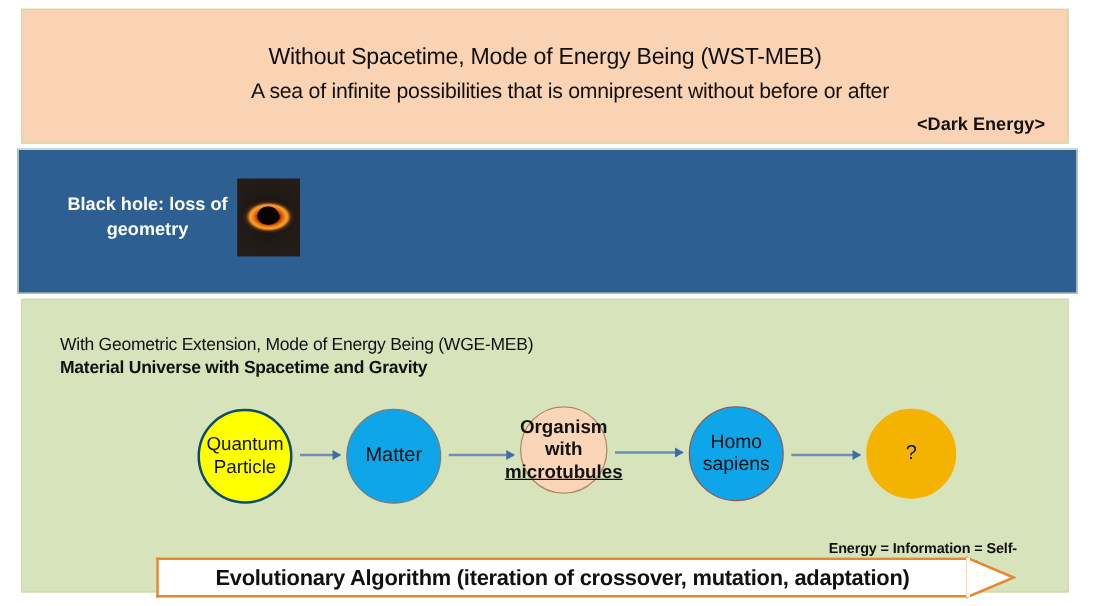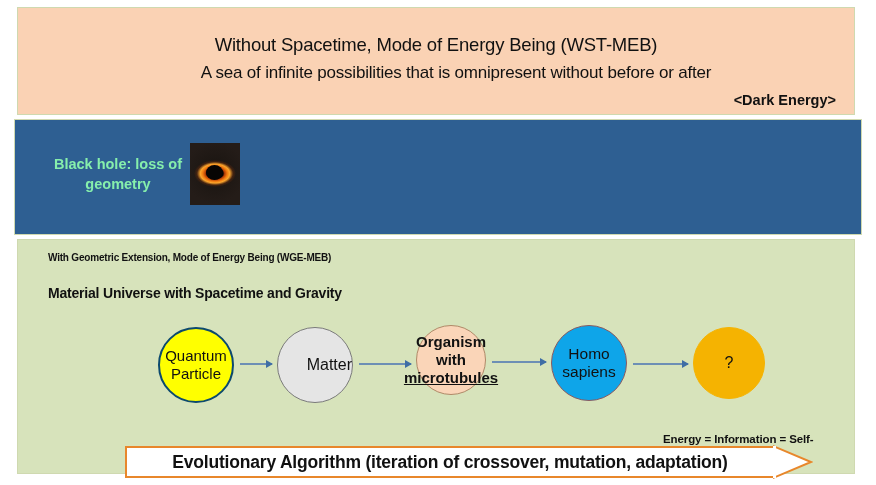--- a/index.html
+++ b/index.html
@@ -15,21 +15,21 @@
       font-size:18.5px;font-weight:normal;letter-spacing:-.2px;}
   #wst-sub{position:absolute;left:0;top:55px;width:100%;text-align:center;
       font-size:17px;font-weight:normal;letter-spacing:-.2px;margin-left:20px;}
   #wst-tag{position:absolute;right:18px;top:84px;font-size:14.5px;font-weight:bold;}
 
   
   #panel-web{left:14px;top:119px;width:848px;height:116px;
       background:#2e5f92;border:1px solid #cfd9b0;color:#ffffff;}
 
   #blackhole-label{position:absolute;left:28px;top:34px;width:150px;text-align:center;
-      font-size:14.5px;font-weight:bold;line-height:20px;color:#86efac;}
+      font-size:14.5px;font-weight:bold;line-height:20px;color:#ffffff;}
   #blackhole-img{position:absolute;left:190px;top:143px;width:50px;height:62px;
       background:radial-gradient(ellipse 60% 50% at 50% 48%, #14100e 0%, #1d1713 40%, #241c18 100%),
                  #18120f;
       overflow:hidden;}
   #blackhole-img .ring{position:absolute;left:4px;top:17px;width:42px;height:27px;
       border-radius:50%;
       background:radial-gradient(ellipse 50% 50% at 50% 50%, #000 0%, #000 38%,
                  #b63d05 46%, #f07a10 58%, #fba52c 70%, rgba(180,70,10,.25) 86%, rgba(0,0,0,0) 100%);
       filter:blur(0.4px);}
   #blackhole-img .core{position:absolute;left:16px;top:22px;width:17px;height:15px;
@@ -53,34 +53,34 @@
       border-top:28px solid #b9cde4;}
 
   #collapse-label{position:absolute;left:625px;top:157px;width:230px;text-align:center;
       font-size:15px;font-weight:bold;color:#ffffff;}
   #dark-matter-tag{position:absolute;right:18px;top:203px;font-size:14.5px;font-weight:bold;color:#ffffff;}
 
   
   #panel-wge{left:17px;top:239px;width:838px;height:235px;
       background:#d7e3bb;border:1px solid #cfd9b0;}
 
-  #wge-title{position:absolute;left:30px;top:12px;font-size:10px;font-weight:bold;letter-spacing:-.2px;}
+  #wge-title{position:absolute;left:30px;top:27px;font-size:14px;font-weight:normal;letter-spacing:-.2px;}
   #wge-sub{position:absolute;left:30px;top:45px;font-size:14px;font-weight:bold;letter-spacing:-.2px;}
   #nervous-note{position:absolute;left:585px;top:6px;width:256px;
       font-size:13.5px;font-style:italic;font-weight:bold;line-height:17.5px;letter-spacing:-.2px;}
 
   
   .node{position:absolute;border-radius:50%;display:flex;align-items:center;justify-content:center;
       text-align:center;line-height:18px;box-sizing:border-box;}
   .node-label{display:block;white-space:nowrap;}
 
   #node-quantum{left:158px;top:327px;width:76px;height:76px;background:#FFFF00;
       border:2px solid #0c4a6e;font-size:15px;}
-  #node-matter{left:277px;top:327px;width:76px;height:76px;background:#e5e5e5;
-      border:1px solid #7a7a7a;font-size:16px;justify-content:flex-end;}
+  #node-matter{left:277px;top:327px;width:76px;height:76px;background:#0ea5e9;
+      border:1px solid #7a7a7a;font-size:16px;}
   #node-organism{left:416px;top:325px;width:70px;height:70px;background:#fad5b8;
       border:1px solid #b08968;font-size:15px;font-weight:bold;}
   #node-organism .ol3{text-decoration:underline;}
   #node-homo{left:551px;top:325px;width:76px;height:76px;background:#0ea5e9;
       border:1px solid #8a5a60;font-size:15.5px;}
   #node-q{left:693px;top:327px;width:72px;height:72px;background:#f5b301;
       border:1px solid #f5b301;font-size:16px;}
 
   .conn{position:absolute;height:2px;background:#6d8fb5;}
   .conn::after{content:"";position:absolute;right:-1px;top:-3px;width:0;height:0;

